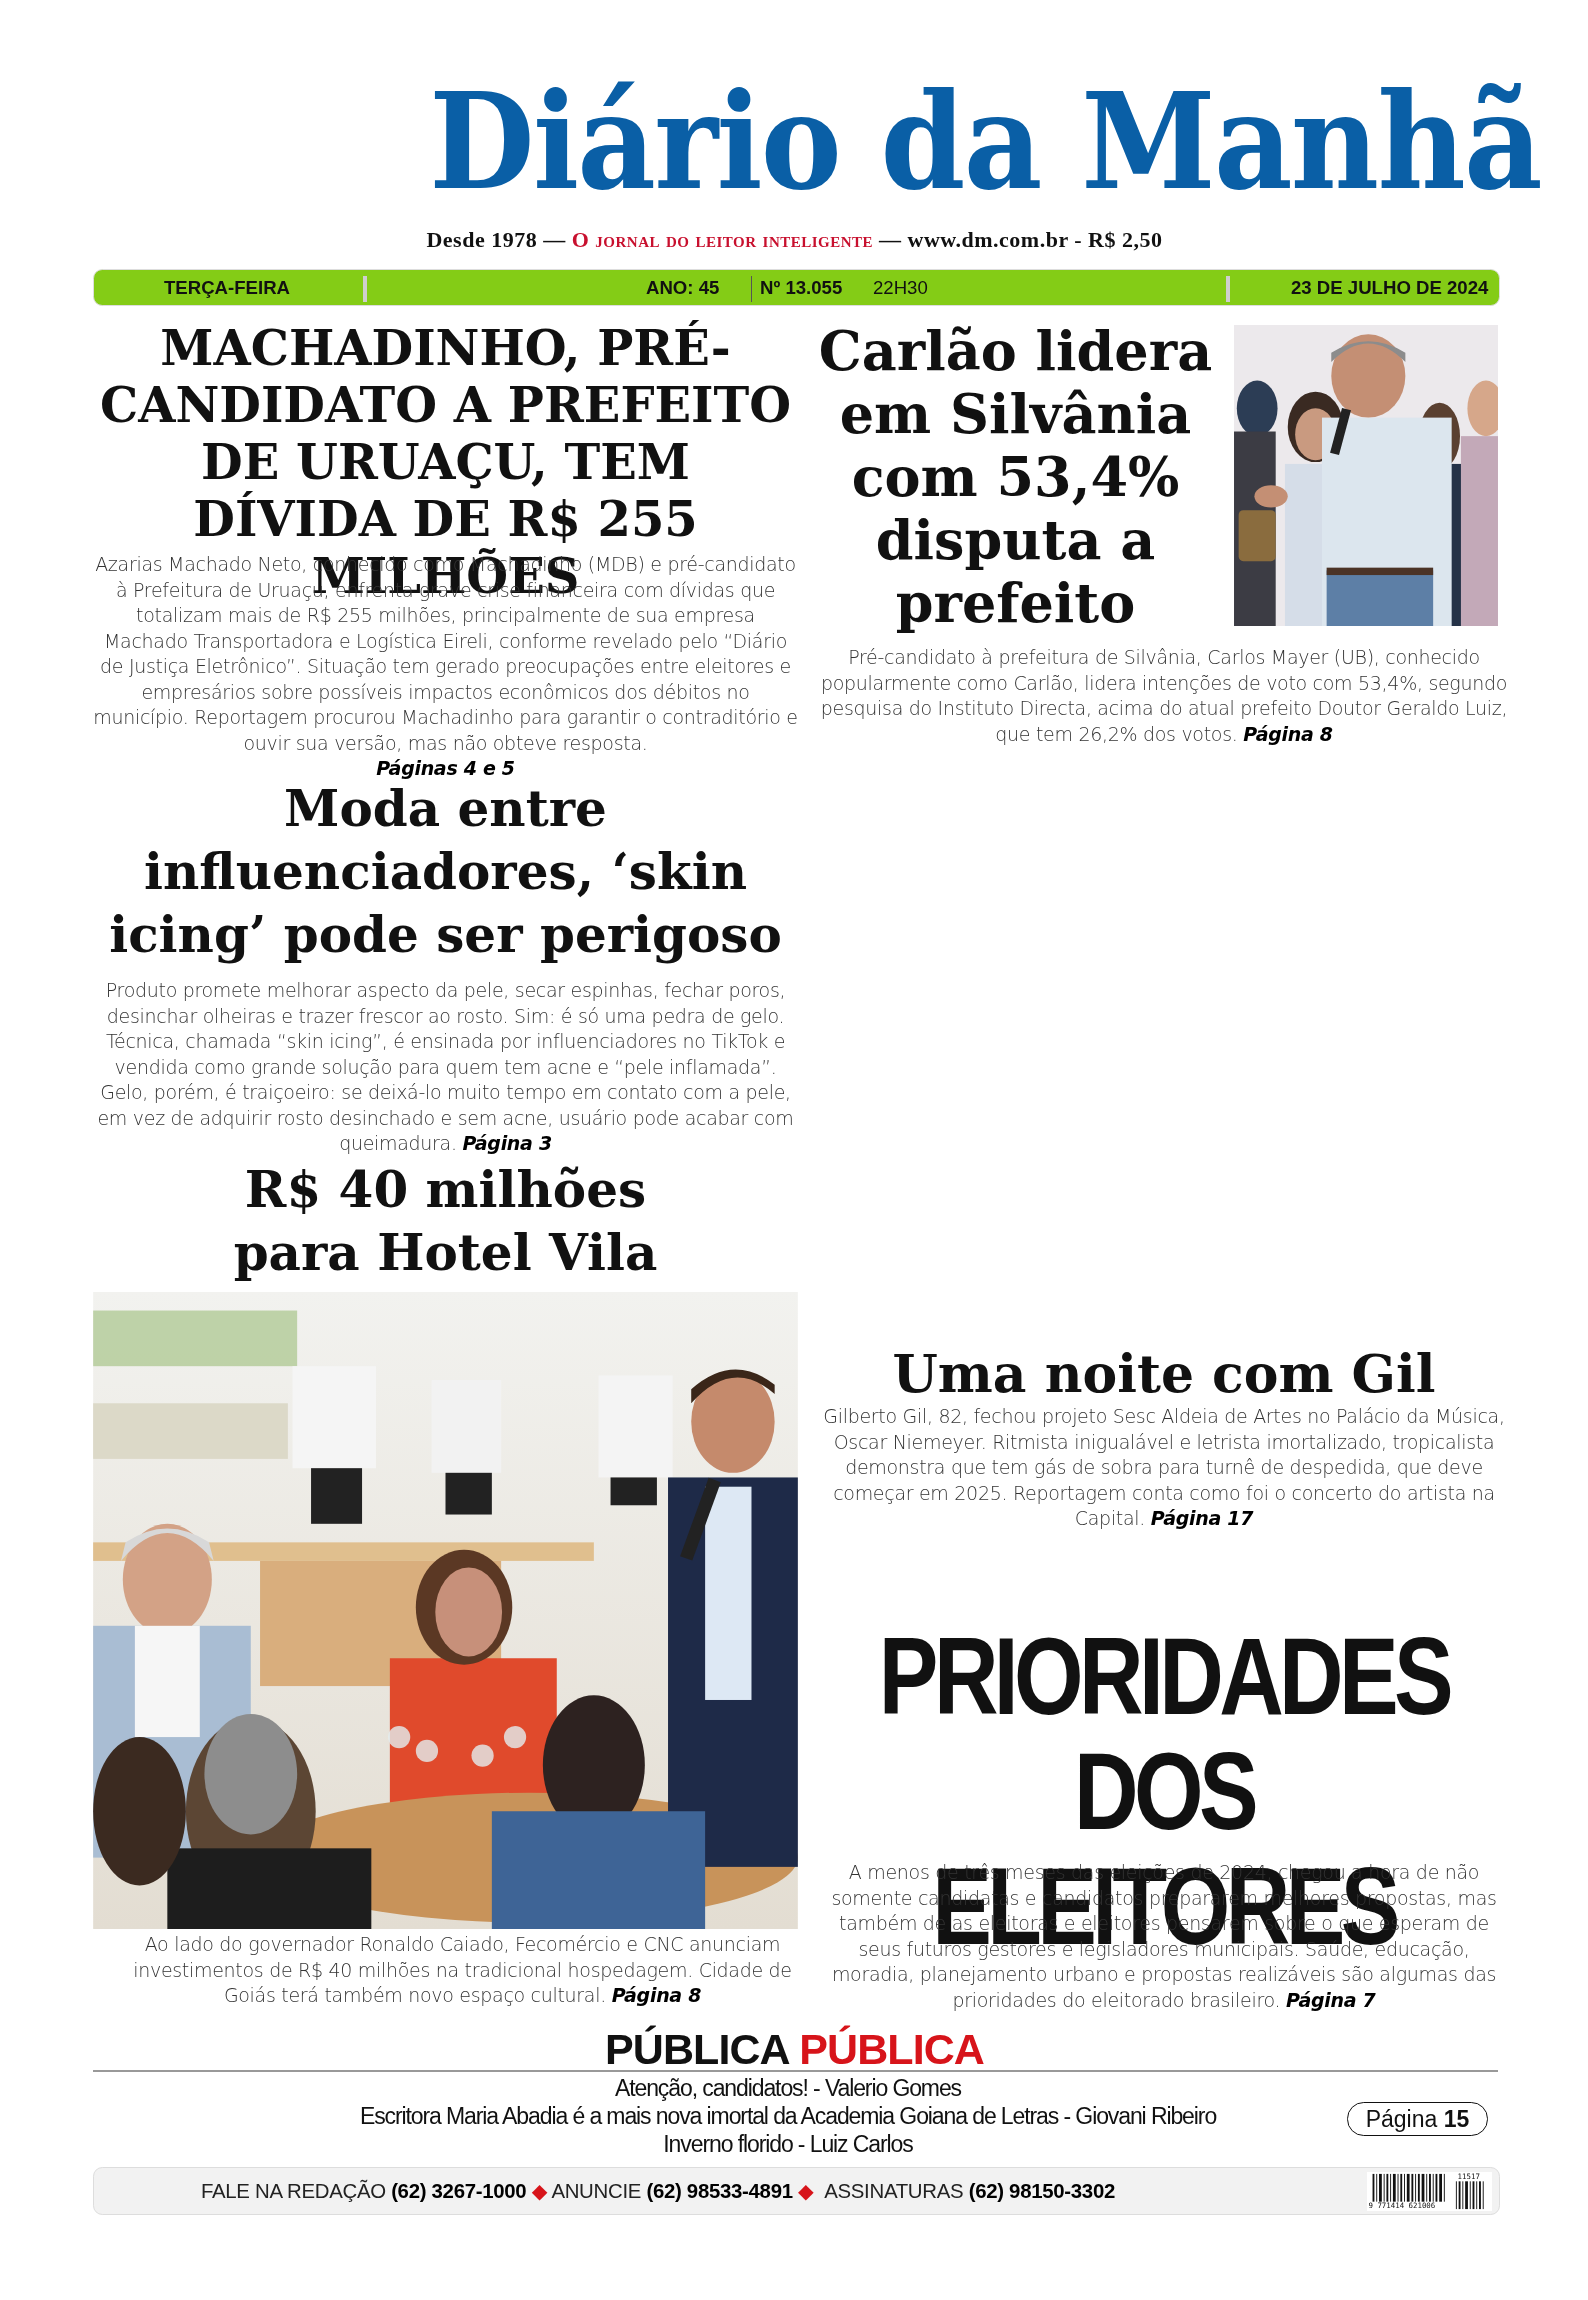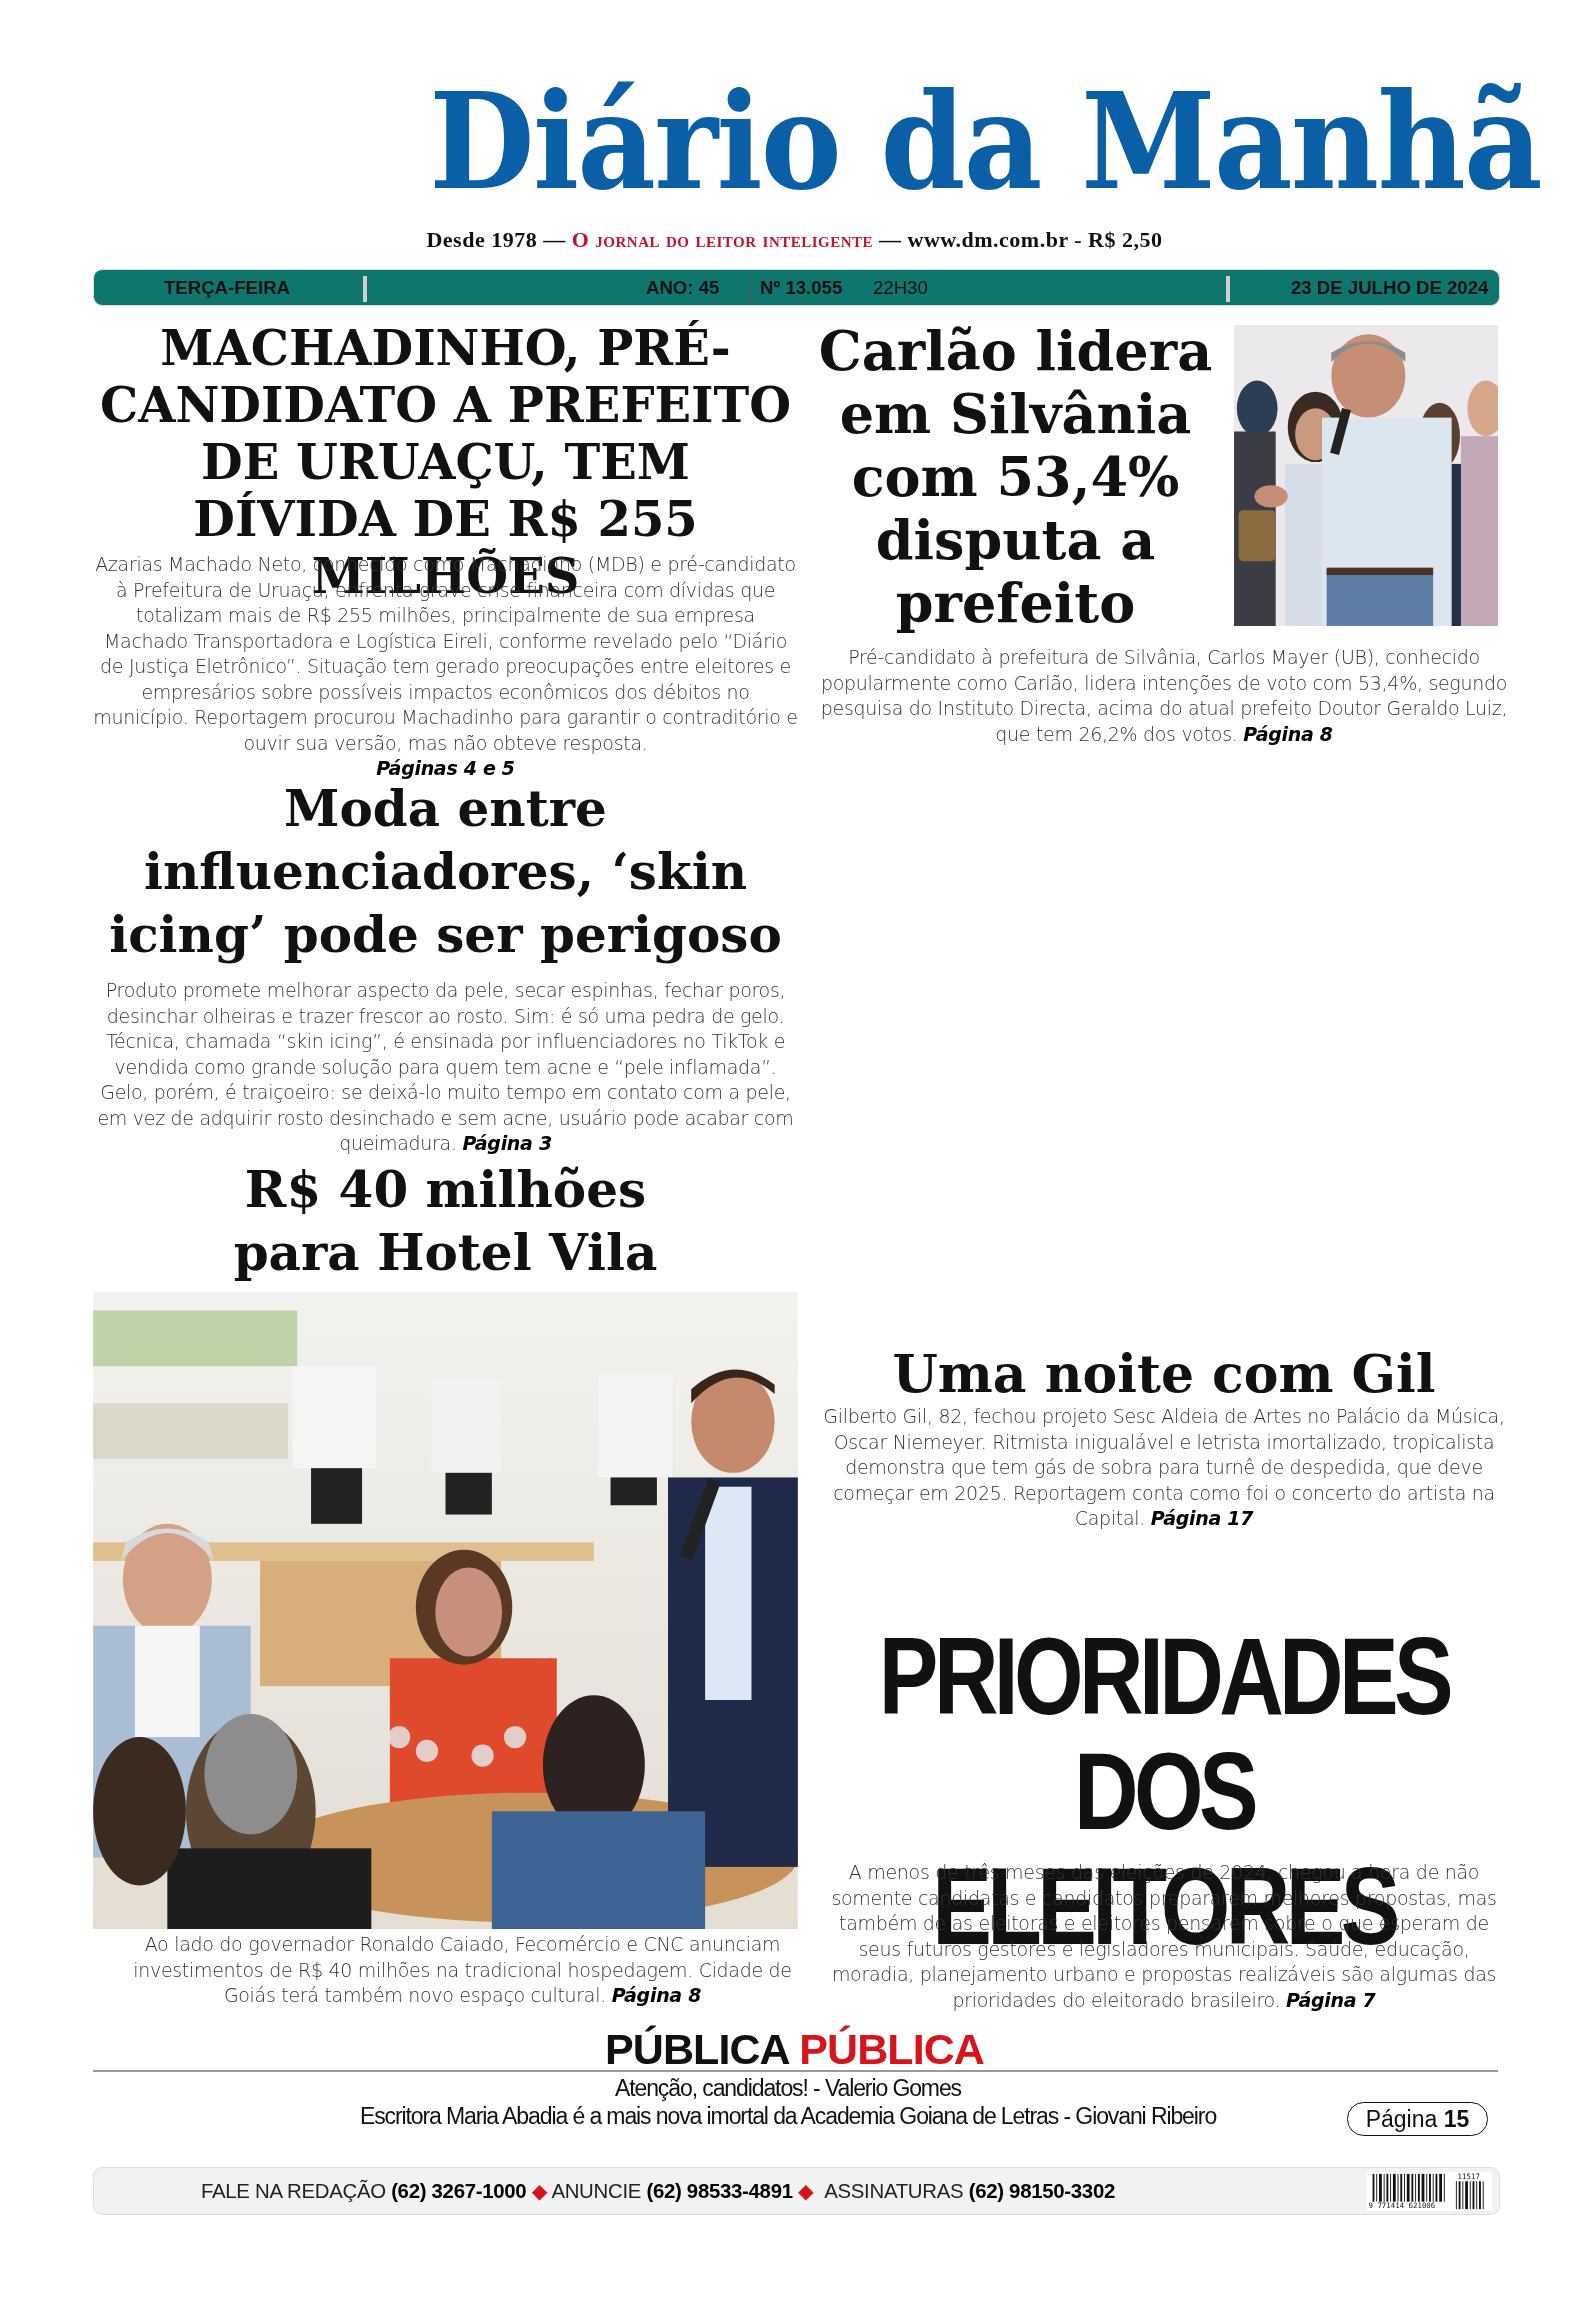--- a/index.html
+++ b/index.html
@@ -2,21 +2,21 @@
 <html style="font-size:15px"><head>
 <meta charset="utf-8">
 <style>
   html, body { margin:0; padding:0; background:#fff; }
   body { width:1589px; height:2300px; position:relative; overflow:hidden; font-family:"Liberation Sans", sans-serif; color:#111; }
   .abs { position:absolute; }
   .masthead { left:0; top:72px; width:1589px; text-align:right; }
   .masthead-title { font-family:"DejaVu Serif", serif; font-weight:bold; font-size:132px; color:#0a5fa6; letter-spacing:-1.9px; line-height:139px; transform:scaleX(0.92); display:inline-block; }
   .tagline { left:0; top:227px; width:1589px; text-align:center; font-family:"Liberation Serif", serif; font-size:22px; font-weight:bold; letter-spacing:0.5px; }
   .tagline .red { color:#c8102e; }
-  .infobar { left:93px; top:269px; width:1405px; height:35px; background:#0f766e; border:0.9px solid #ddd; border-radius:9.3px; font-family:"Liberation Sans", sans-serif; font-weight:bold; font-size:18.6px; }
+  .infobar { left:93px; top:269px; width:1405px; height:35px; background:#84cc16; border:0.9px solid #ddd; border-radius:9.3px; font-family:"Liberation Sans", sans-serif; font-weight:bold; font-size:18.6px; }
   .infobar span { position:absolute; top:7.4px; }
   .sep { position:absolute; top:5.6px; width:3.7px; height:26px; background:#cfcfcf; }
   .thin-sep { position:absolute; top:5.6px; width:0.9px; height:26px; background:#555; }
   .hl-serif { font-family:"DejaVu Serif", serif; font-weight:bold; text-align:center; color:#111; }
   .body-text { font-family:"DejaVu Sans", sans-serif; font-size:19px; line-height:25.5px; text-align:center; color:#333; font-weight:300; letter-spacing:-0.3px; }
   .page-ref { font-weight:bold; font-style:italic; color:#000; }
   .photo { overflow:hidden; }
   .opiniao-title { left:0; top:2025px; width:1589px; text-align:center; font-family:"Liberation Sans", sans-serif; font-weight:bold; font-size:43px; letter-spacing:-0.9px; }
   .opiniao-title .red { color:#d7141a; }
   .opiniao-line { left:93px; top:2070px; width:1405px; height:1.9px; background:#999; }
@@ -155,20 +155,21 @@
   <span class="page-ref">Página 7</span>
 </div>
 
 <div class="abs opiniao-title">
   <span>PÚBLICA </span><span class="red">PÚBLICA</span>
 </div>
 <div class="abs opiniao-line"></div>
 <div class="abs opiniao-items">
   <div>Atenção, candidatos! - Valerio Gomes</div>
   <div>Escritora Maria Abadia é a mais nova imortal da Academia Goiana de Letras - Giovani Ribeiro</div>
+  <div>Inverno florido - Luiz Carlos</div>
 </div>
 <div class="abs page-badge">
   <span>Página</span>
   <b>15</b>
 </div>
 
 <div class="abs footer-bar">
   <div class="footer-text">
     <span>FALE NA REDAÇÃO</span>
     <b>(62) 3267-1000</b>

